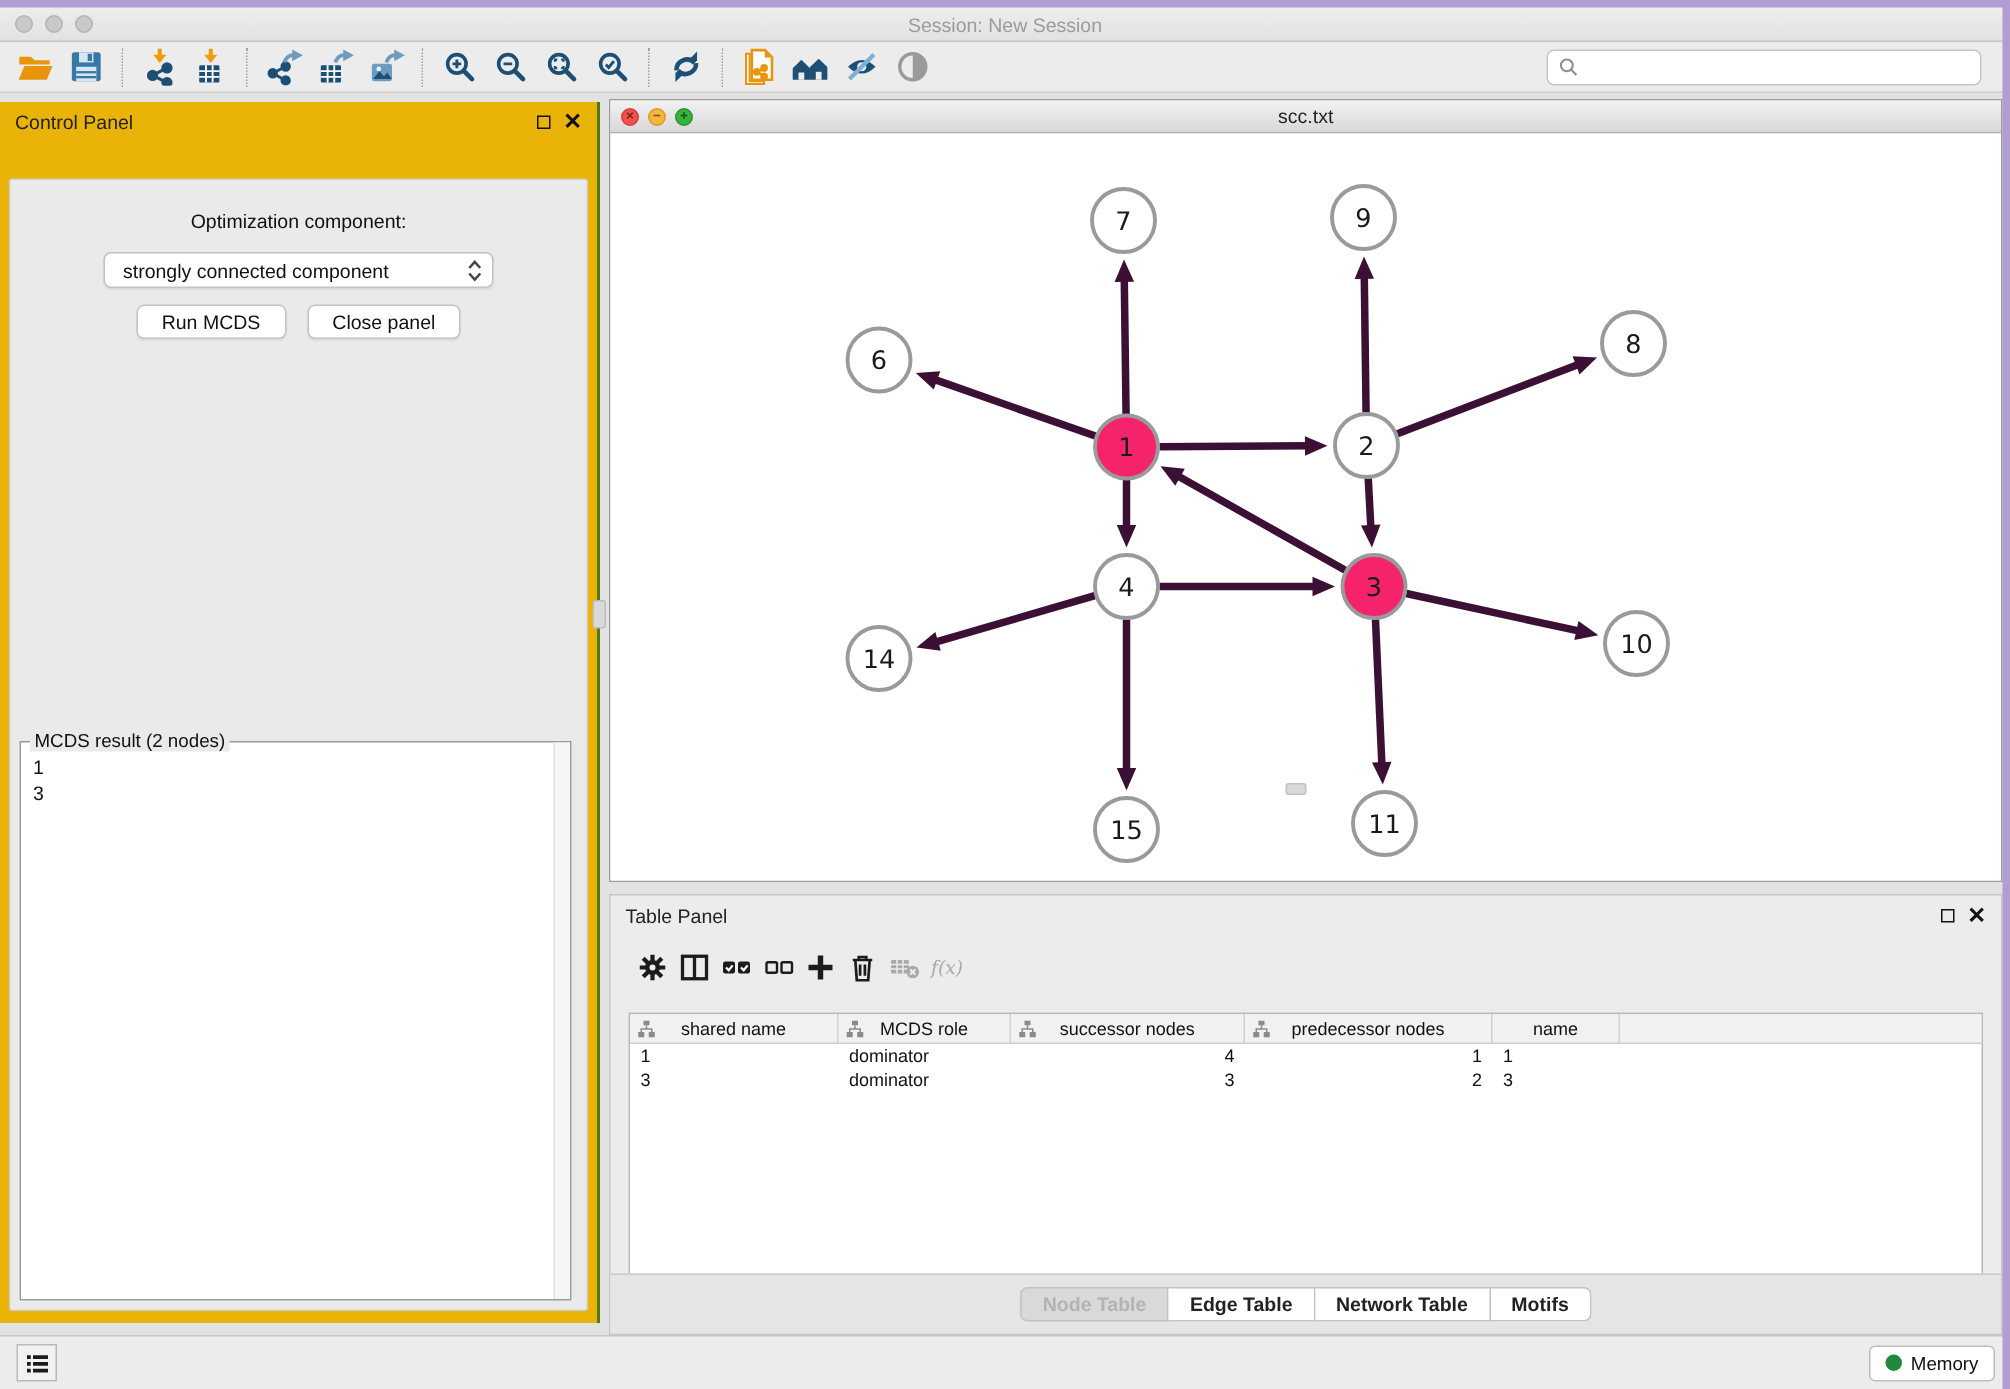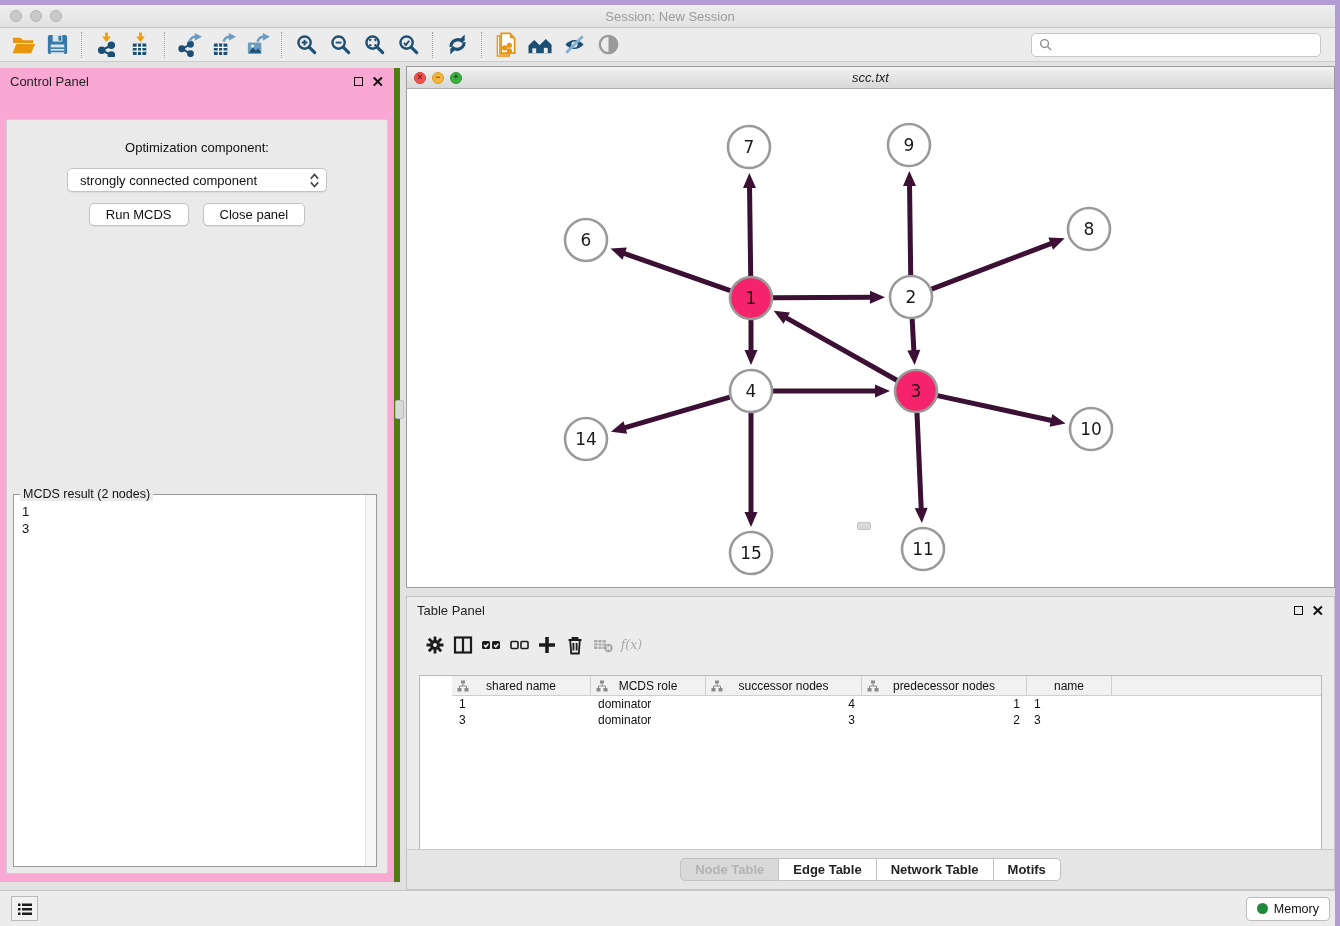--- a/index.html
+++ b/index.html
@@ -22,22 +22,22 @@
     border-bottom:1px solid #cccccc; display:flex; align-items:center; }
   .tb-btn { width:34px; height:28px; display:flex; align-items:center; justify-content:center; cursor:default; }
   .tb-btn svg { width:25px; height:25px; }
   .tb-sep { width:1px; height:26px; margin:0 7px; border-left:1px dotted #9f9f9f; }
   .search-wrap { margin-left:auto; margin-right:14px; position:relative; }
   .search-input { width:290px; height:24px; border:1px solid #c6c6c6; border-radius:5px; background:#fff;
     padding:0 8px 0 26px; font-size:13px; outline:none; }
   .search-icon { position:absolute; left:7px; top:4px; width:15px; height:15px; }
 
   
-  .control-panel { position:absolute; left:0; top:68px; width:400px; height:814px; background:#f9a8d4;
-    border-right:6px solid #4d7c0f; }
+  .control-panel { position:absolute; left:0; top:68px; width:400px; height:814px; background:#eab308;
+    border-right:2px solid #4d7c0f; }
   .panel-head { height:26px; display:flex; align-items:center; padding:0 10px; }
   .panel-title { font-size:13px; color:#222; }
   .panel-head-icons { margin-left:auto; display:flex; align-items:center; gap:8px; }
   .float-icon { width:9px; height:9px; border:1.5px solid #111; display:inline-block; }
   .close-icon { font-size:15px; font-weight:bold; color:#111; line-height:1; }
 
   .cp-tabs { display:flex; justify-content:center; margin-top:2px; }
   .cp-tab { font-size:13px; padding:3px 14px; background:#fff; border:1px solid #c2c2c2; border-left:none; color:#111; cursor:default; }
   .cp-tab:first-child { border-left:1px solid #c2c2c2; border-radius:5px 0 0 5px; }
   .cp-tab:last-child { border-radius:0 5px 5px 0; }
@@ -70,31 +70,31 @@
   .net-window { position:absolute; left:406px; top:66px; width:929px; height:522px;
     border:1px solid #9d9d9d; background:#fff; }
   .net-titlebar { height:22px; background:linear-gradient(#f2f2f2,#d8d8d8); border-bottom:1px solid #aeaeae;
     position:relative; display:flex; align-items:center; }
   .net-lights { display:flex; gap:6px; margin-left:7px; }
   .light { width:12px; height:12px; border-radius:50%; font-size:9px; font-weight:bold; color:rgba(0,0,0,.55);
     display:flex; align-items:center; justify-content:center; line-height:1; cursor:default; }
   .light.red { background:#f0514c; border:1px solid #d33f3a; }
   .light.yellow { background:#f6b53d; border:1px solid #dd9b27; }
   .light.green { background:#37b33e; border:1px solid #2a9431; }
-  .net-title { position:absolute; left:0; right:0; text-align:center; font-size:13px; color:#222;font-style:italic; }
+  .net-title { position:absolute; left:0; right:0; text-align:center; font-size:13px; color:#222; }
   .net-canvas { position:absolute; left:0; top:22px; right:0; bottom:0; background:#fff; }
 
   
   .table-panel { position:absolute; left:406px; top:596px; width:929px; height:294px; background:#ececec;
     border:1px solid #c6c6c6; }
   .tp-toolbar { display:flex; align-items:center; gap:4px; padding:10px 0 9px 16px; }
   .tp-btn { width:24px; height:24px; display:flex; align-items:center; justify-content:center; cursor:default; }
   .tp-btn svg { width:22px; height:22px; }
   .grid-table { position:absolute; left:12px; right:12px; top:78px; height:176px; background:#fff;
-    border:1px solid #b8b8b8; overflow:hidden;padding-left:32px; }
+    border:1px solid #b8b8b8; overflow:hidden; }
   .thead { display:flex; height:20px; background:#f1f1f1; border-bottom:1px solid #cfcfcf; }
   .th { position:relative; border-right:1px solid #cfcfcf; display:flex; align-items:center;
     justify-content:center; font-size:12px; color:#111; cursor:default; }
   .th .col-icon { position:absolute; left:5px; top:4px; width:12px; height:12px; }
   .trow { display:flex; height:16px; font-size:12px; color:#111; }
   .td { padding:1px 7px; overflow:hidden; white-space:nowrap; }
   .tp-footer { position:absolute; left:0; right:0; bottom:0; height:40px; background:#e5e5e5;
     border-top:1px solid #c9c9c9; display:flex; align-items:center; justify-content:center; }
   .tp-tab { font-size:13px; font-weight:bold; padding:3px 14px; background:#fff; border:1px solid #c2c2c2;
     border-left:none; color:#222; cursor:default; }

